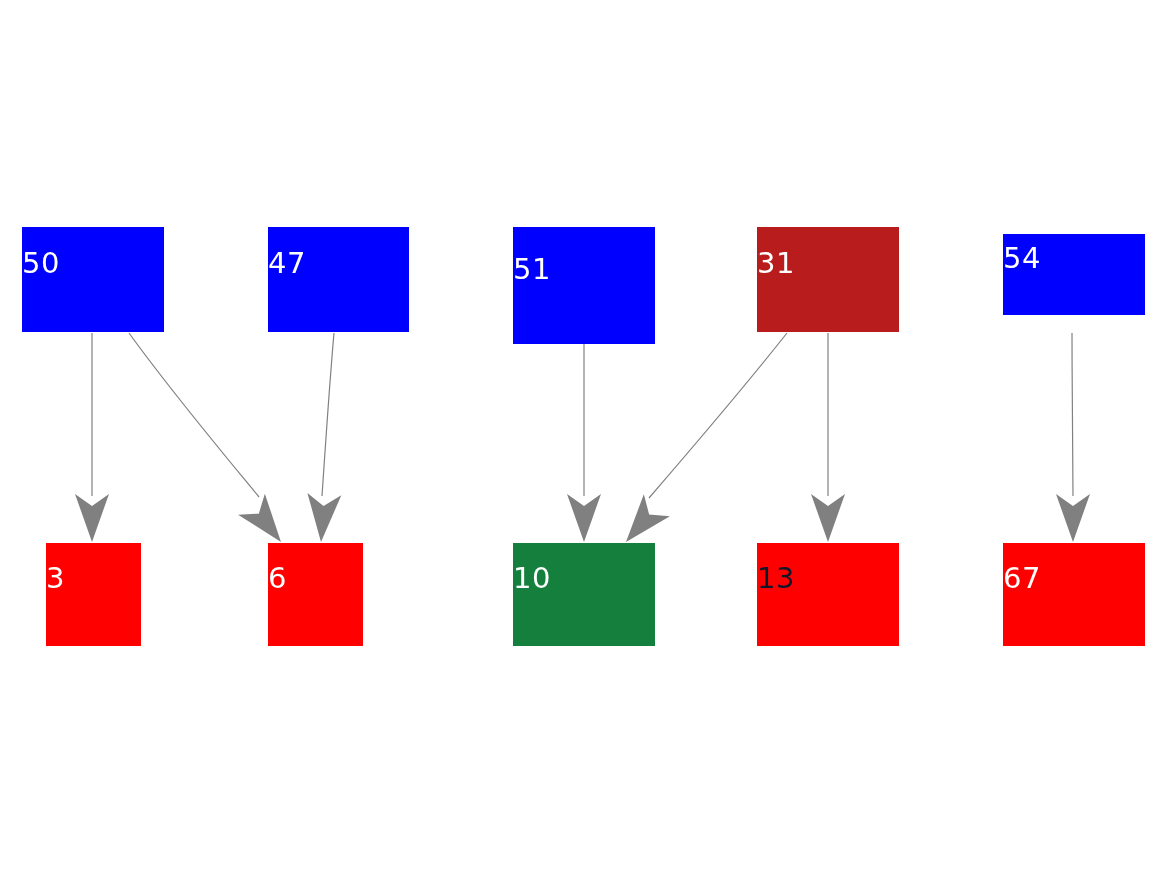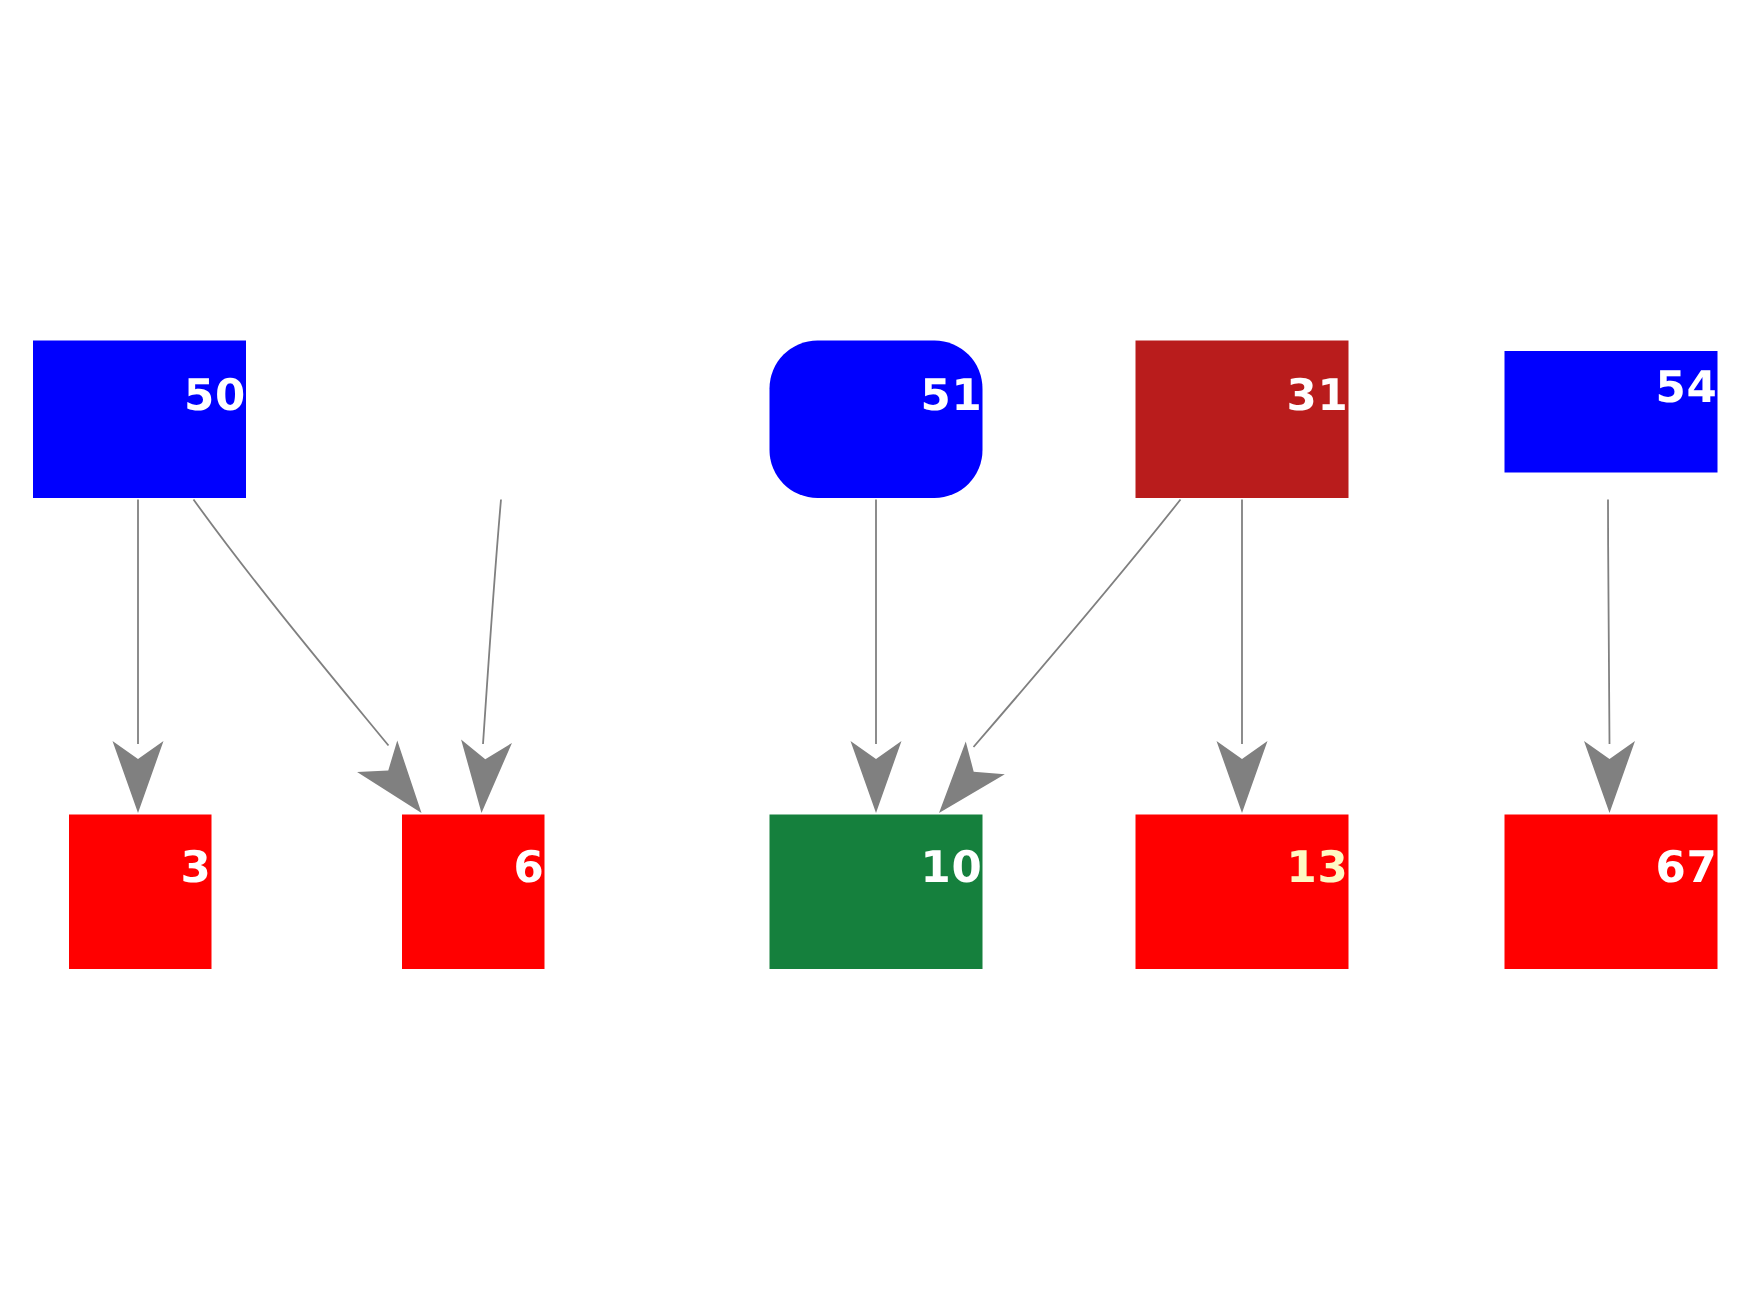--- a/index.html
+++ b/index.html
@@ -25,28 +25,27 @@
     top: 0;
     width: 1167px;
     height: 875px;
     pointer-events: none;
   }
   .node {
     position: absolute;
     box-sizing: border-box;
     display: flex;
     align-items: center;
-    justify-content: flex-end;
+    justify-content: flex-start;
     color: #ffffff;
     font-family: "DejaVu Sans", sans-serif;
     font-size: 29px;
     line-height: 1;
     letter-spacing: 0.5px;
     user-select: none;
-    font-weight: bold;
   }
   .node-label {
     display: block;
     transform: translateY(-16px);
   }
   .node.blue  { background: #0000ff; }
   .node.red   { background: #ff0000; }
 </style>
 </head>
 <body>
@@ -80,39 +79,42 @@
       </g>
       <g>
         <path d="M 1072,333 C 1072,390 1073,450 1073,496" fill="none" stroke="#808080" stroke-width="1.2"></path>
         <polygon points="0,0 -48,-17 -36,0 -48,17" fill="#808080" transform="translate(1073,542) rotate(90)"></polygon>
       </g>
     </svg>
 
   <div class="node blue" style="left: 22px; top: 227px; width: 142px; height: 105px; background: rgb(0, 0, 255); color: rgb(255, 255, 255);">
     <span class="node-label">50</span>
   </div>
-  <div class="node blue" style="left: 513px; top: 227px; width: 142px; height: 105px; background: rgb(0, 0, 255); color: rgb(255, 255, 255); border-radius: 32px;">
+  <div class="node blue" style="left: 268px; top: 227px; width: 141px; height: 105px; background: rgb(0, 0, 255); color: rgb(255, 255, 255);">
+    <span class="node-label">47</span>
+  </div>
+  <div class="node blue" style="left: 513px; top: 227px; width: 142px; height: 117px; background: rgb(0, 0, 255); color: rgb(255, 255, 255);">
     <span class="node-label">51</span>
   </div>
   <div class="node blue" style="left: 757px; top: 227px; width: 142px; height: 105px; background: #b91c1c; color: rgb(255, 255, 255);">
     <span class="node-label">31</span>
   </div>
   <div class="node blue" style="left: 1003px; top: 234px; width: 142px; height: 81px; background: rgb(0, 0, 255); color: rgb(255, 255, 255);">
     <span class="node-label">54</span>
   </div>
 
   <div class="node red" style="left: 46px; top: 543px; width: 95px; height: 103px; background: rgb(255, 0, 0); color: rgb(255, 255, 255);">
     <span class="node-label">3</span>
   </div>
   <div class="node red" style="left: 268px; top: 543px; width: 95px; height: 103px; background: rgb(255, 0, 0); color: rgb(255, 255, 255);">
     <span class="node-label">6</span>
   </div>
   <div class="node red" style="left: 513px; top: 543px; width: 142px; height: 103px; background: #15803d; color: rgb(255, 255, 255);">
     <span class="node-label">10</span>
   </div>
-  <div class="node red" style="left: 757px; top: 543px; width: 142px; height: 103px; background: rgb(255, 0, 0); color: #fef9c3; padding-left: 37px;">
+  <div class="node red" style="left: 757px; top: 543px; width: 142px; height: 103px; background: rgb(255, 0, 0); color: #0f172a;">
     <span class="node-label">13</span>
   </div>
   <div class="node red" style="left: 1003px; top: 543px; width: 142px; height: 103px; background: rgb(255, 0, 0); color: rgb(255, 255, 255);">
     <span class="node-label">67</span>
   </div>
 
 </div>
 
 </body></html>

